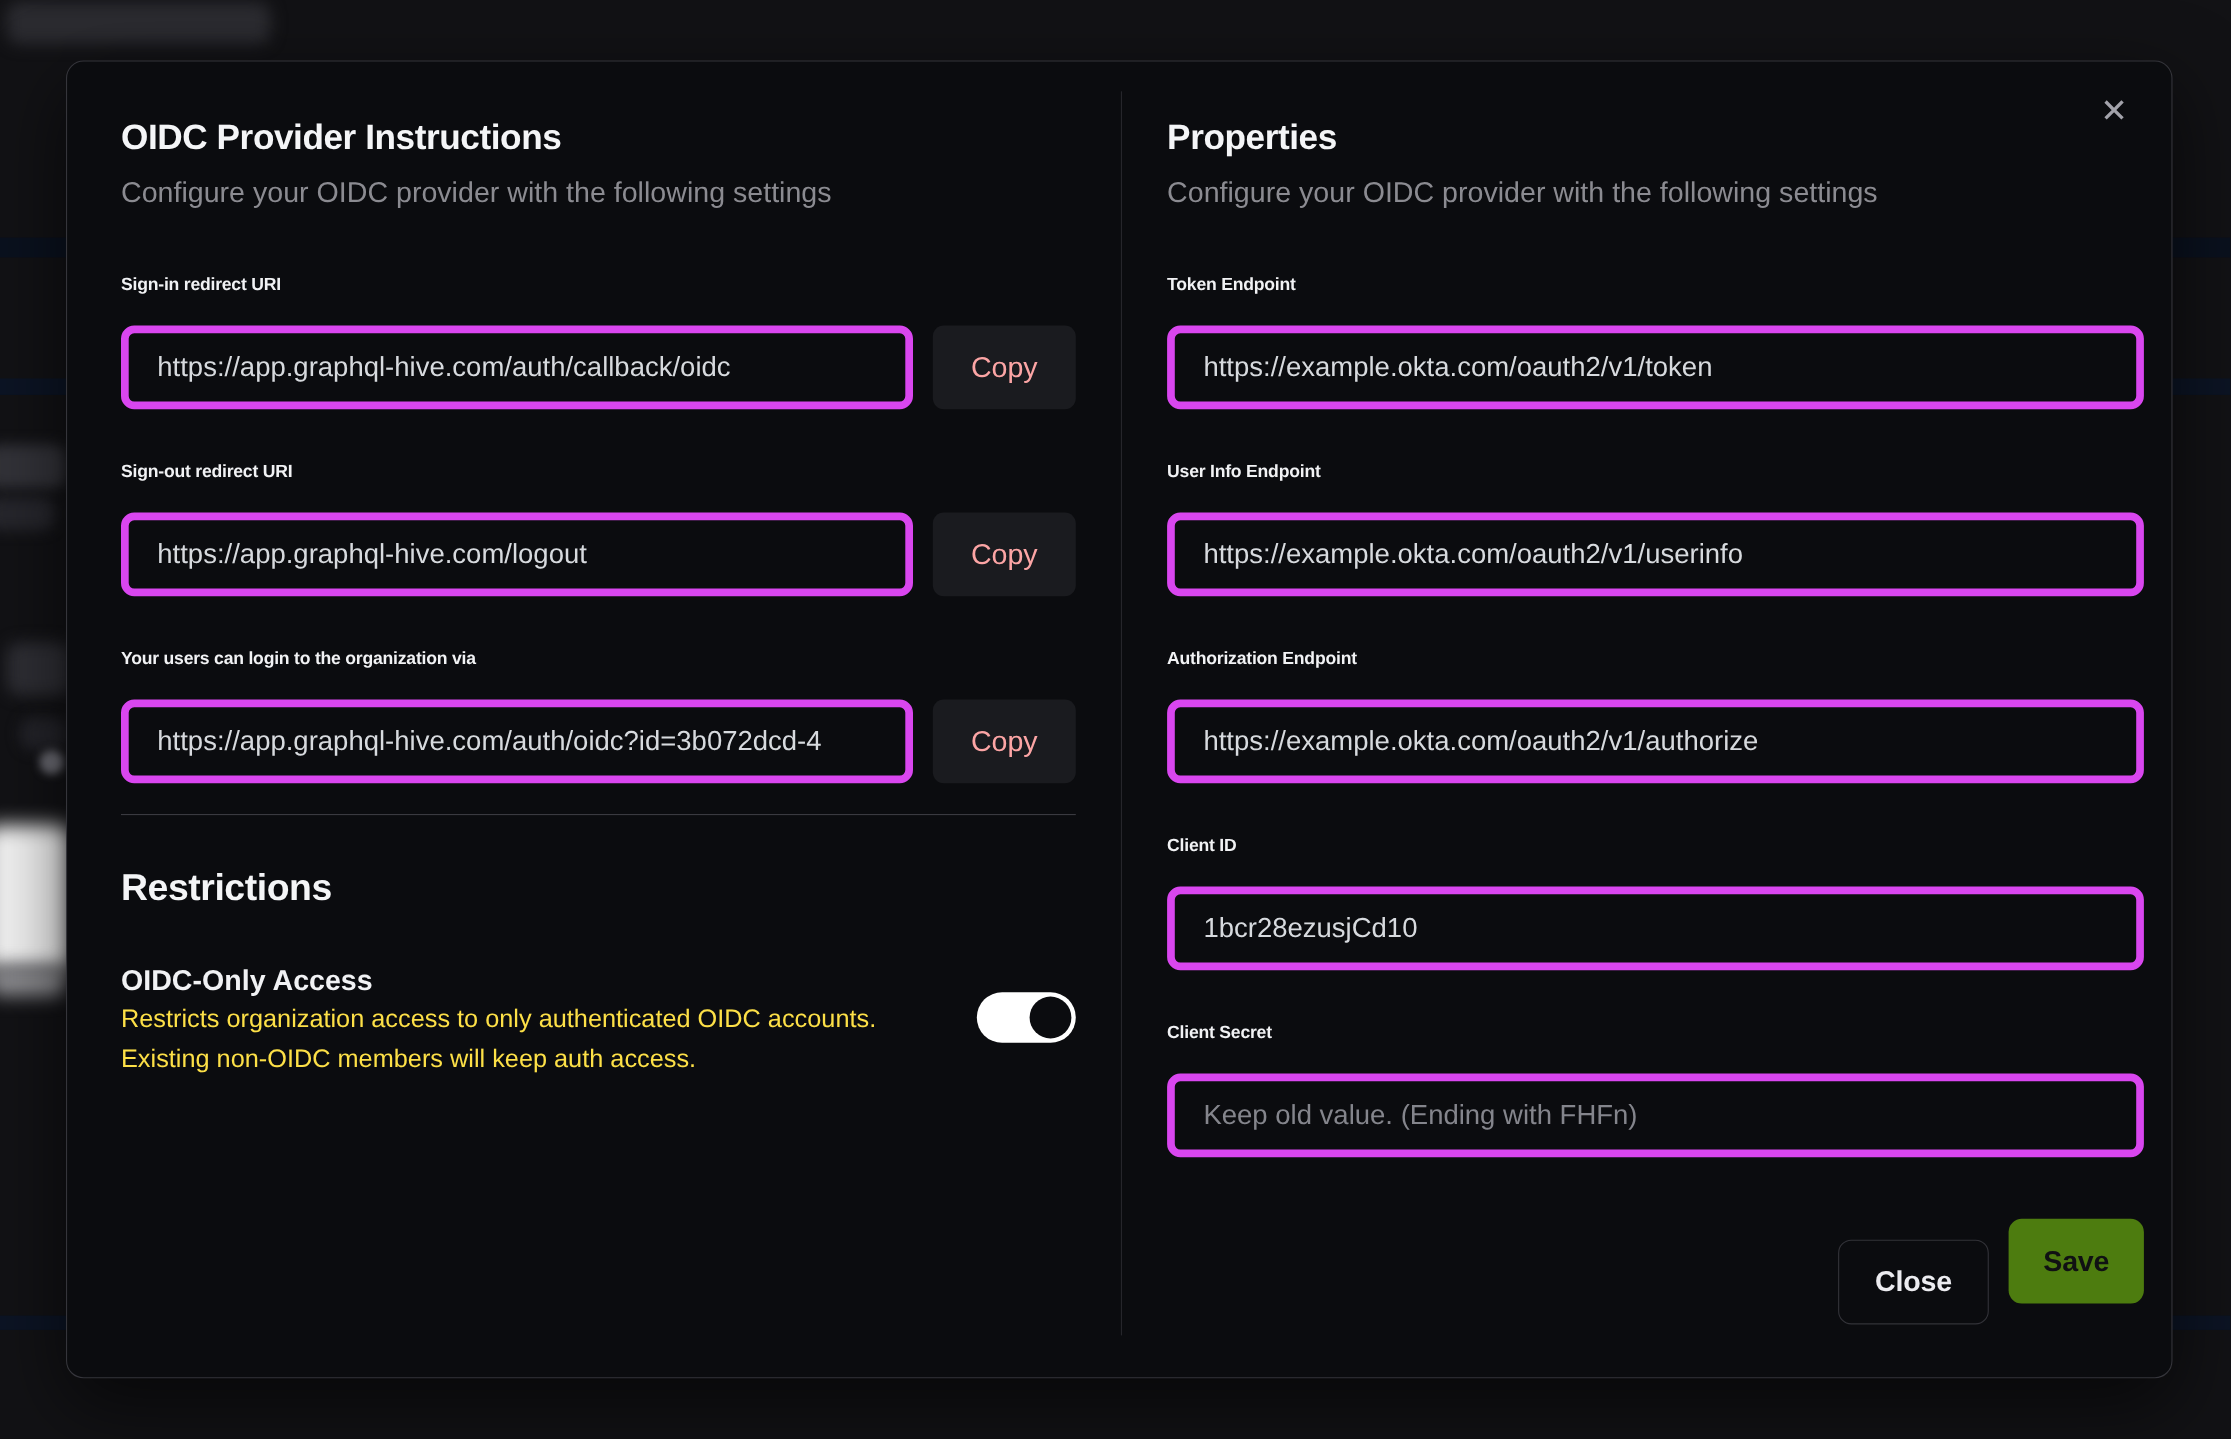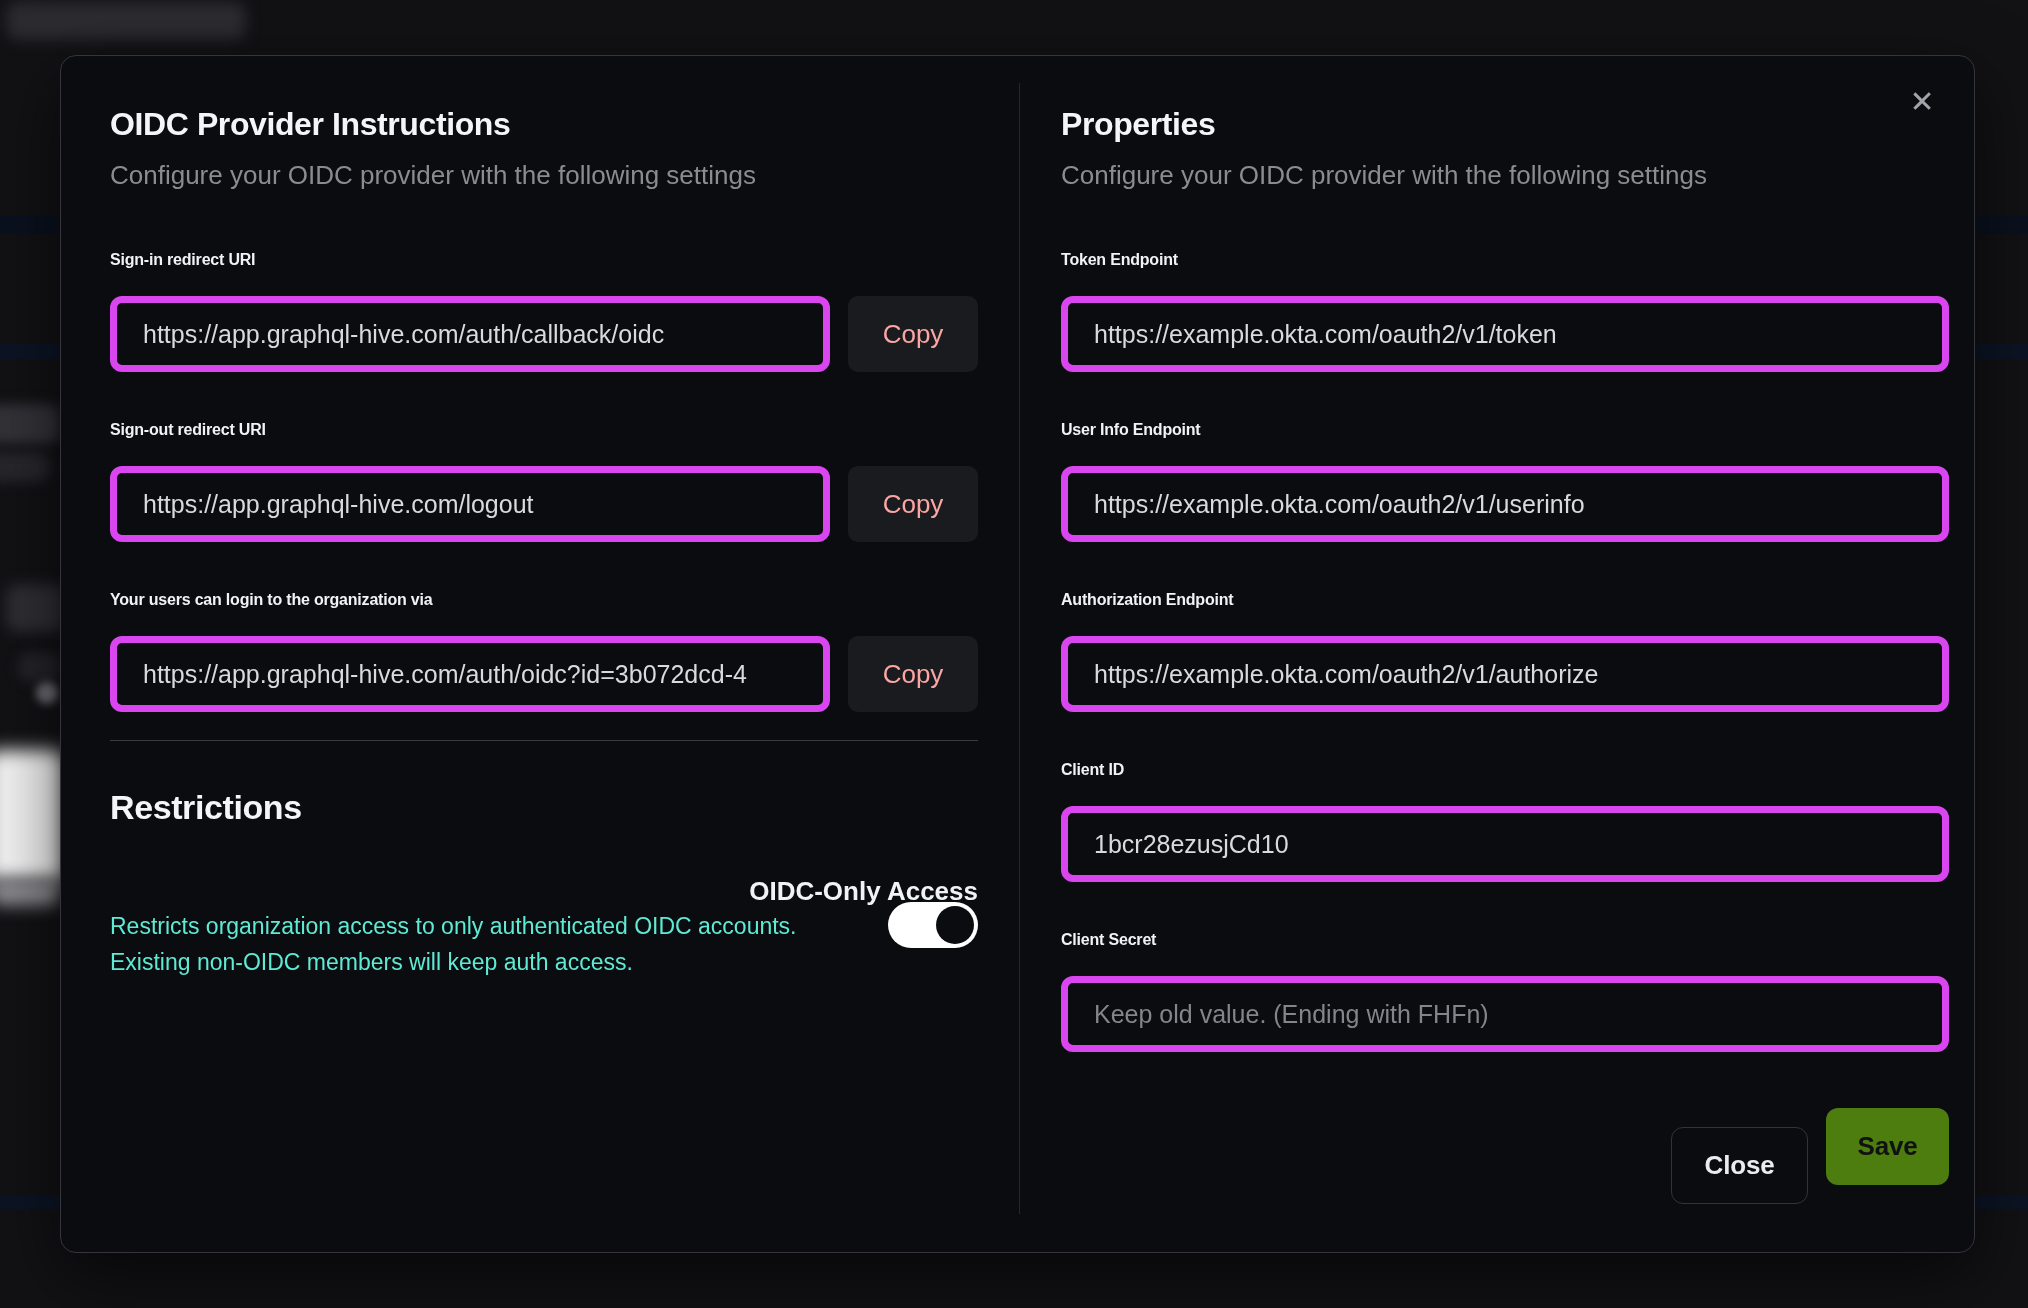--- a/index.html
+++ b/index.html
@@ -64,22 +64,22 @@
   .copy-btn{
     flex:0 0 130px;height:76px;border:none;border-radius:10px;background:#1a1b1f;
     color:#fca5a5;font-size:26px;font-weight:500;font-family:inherit;cursor:pointer;
   }
   .sep{margin:28px 0 0 0;border:none;border-top:1px solid #3a3a40;height:0;}
   h3.section-title{
     margin:44px 0 0 0;font-size:34px;line-height:44px;font-weight:700;
     color:#f4f5f7;letter-spacing:-0.4px;
   }
   .restrict-row{position:relative;margin-top:45px;}
-  .toggle-label{font-size:26px;line-height:34px;font-weight:700;color:#f1f2f4;text-align:right;}
-  .toggle-desc{font-size:23px;line-height:36px;color:#5eead4;white-space:nowrap;}
+  .toggle-label{font-size:26px;line-height:34px;font-weight:700;color:#f1f2f4;}
+  .toggle-desc{font-size:23px;line-height:36px;color:#fde047;white-space:nowrap;}
   .toggle{
     position:absolute;right:0;top:28px;width:90px;height:46px;border-radius:23px;
     background:#ffffff;cursor:pointer;
   }
   .toggle .knob{
     position:absolute;right:4px;top:4px;width:38px;height:38px;border-radius:50%;
     background:#0b0c0f;
   }
 
   .btn-row{display:flex;justify-content:flex-end;gap:18px;margin-top:56px;}

